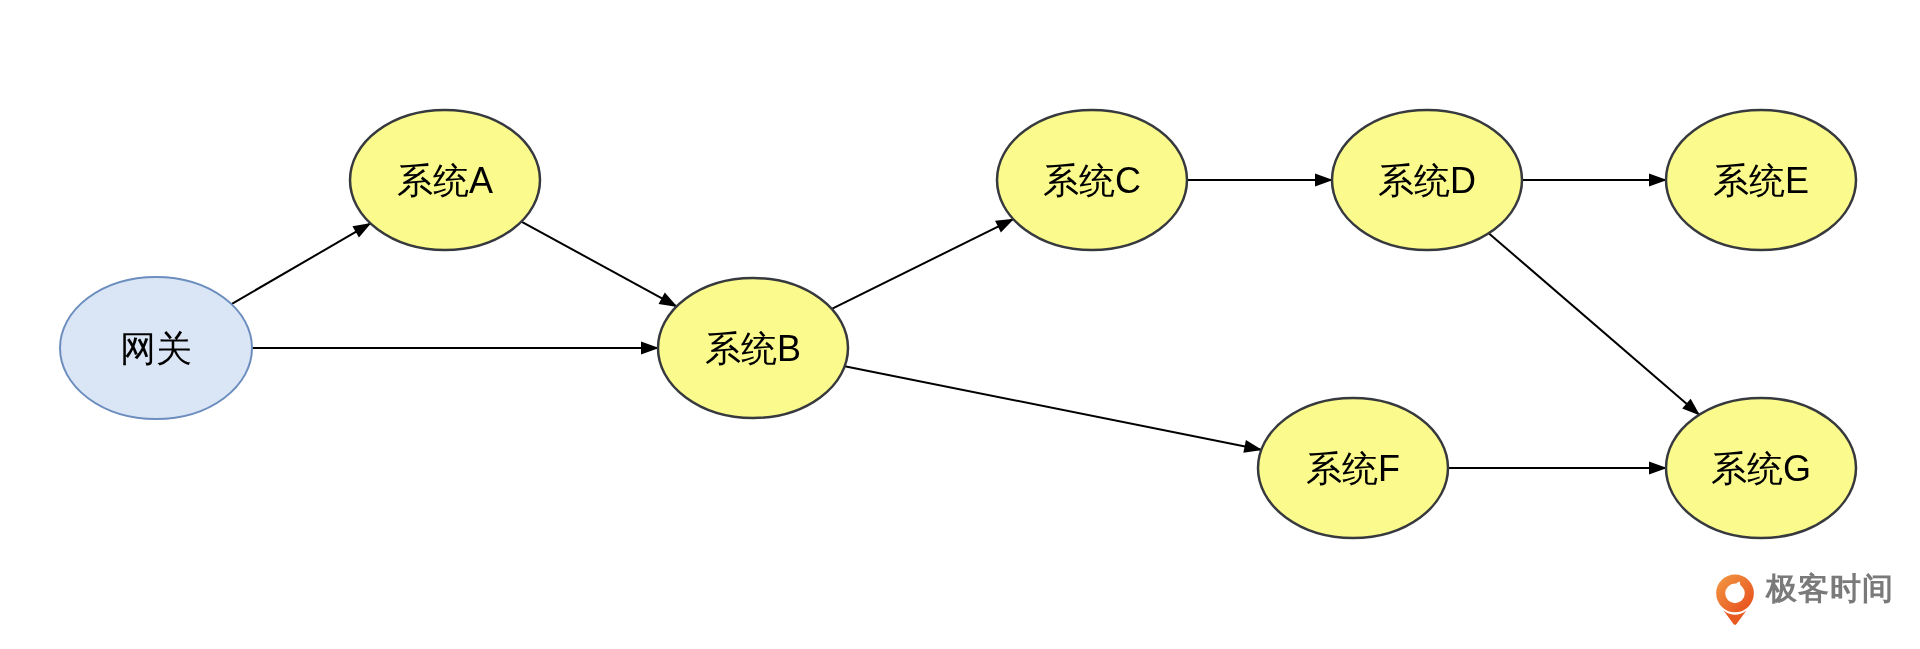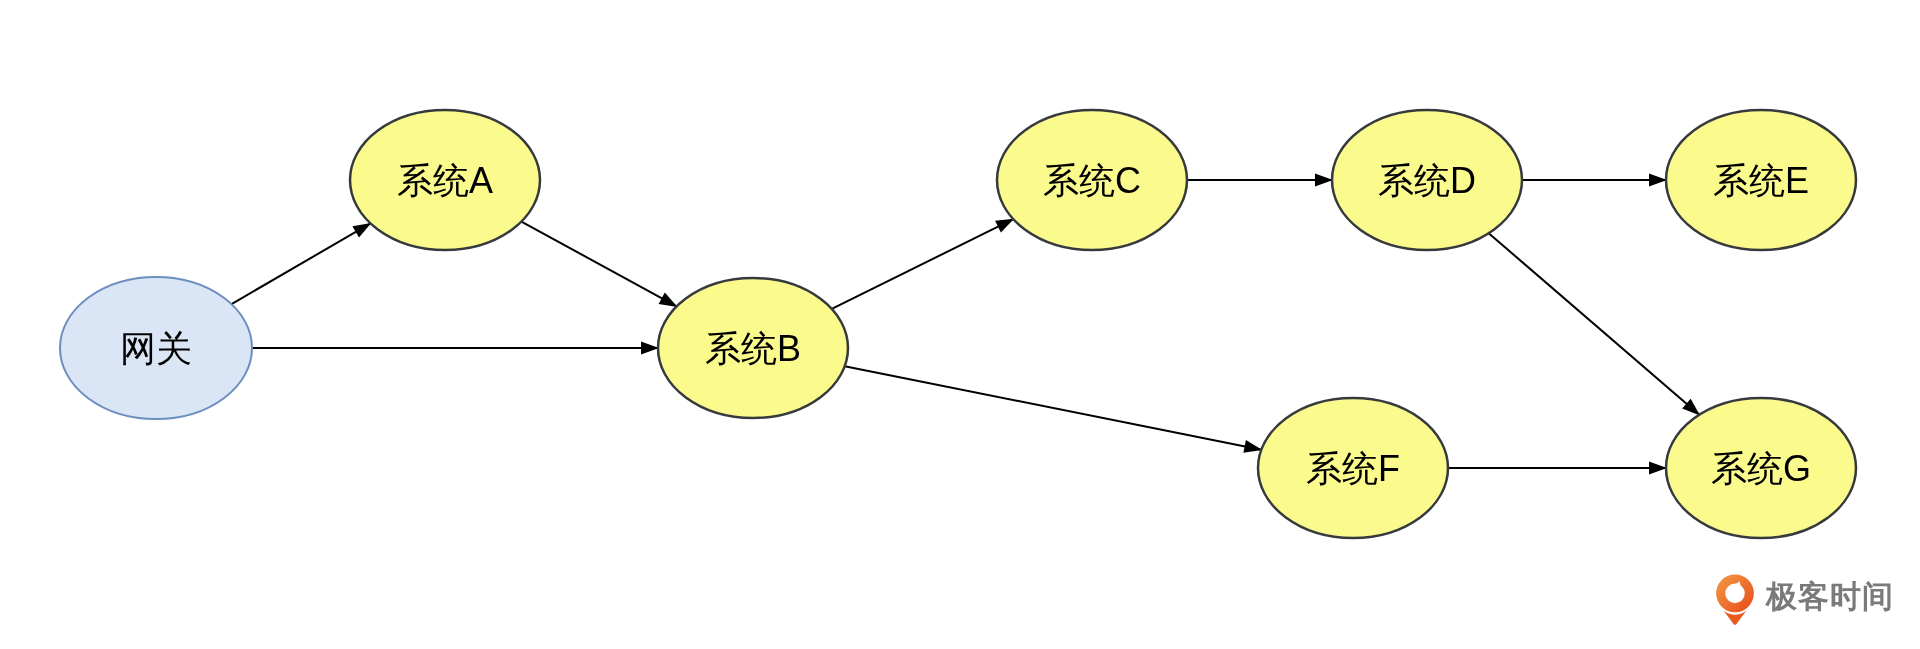--- a/index.html
+++ b/index.html
@@ -24,21 +24,20 @@
   #graph text {
     font-family: "Liberation Sans", "DejaVu Sans", sans-serif;
     font-size: 36px;
     font-weight: 400;
   }
   .brand {
     position: absolute;
     right: 26px;
     bottom: 20px;
     display: flex;
-    align-items: center;
     gap: 10px;
     user-select: none;
   }
   .brand .brand-text {
     font-size: 31px;
     font-weight: 600;
     letter-spacing: 1px;
     line-height: 1;
     padding-bottom: 10px;
   }

